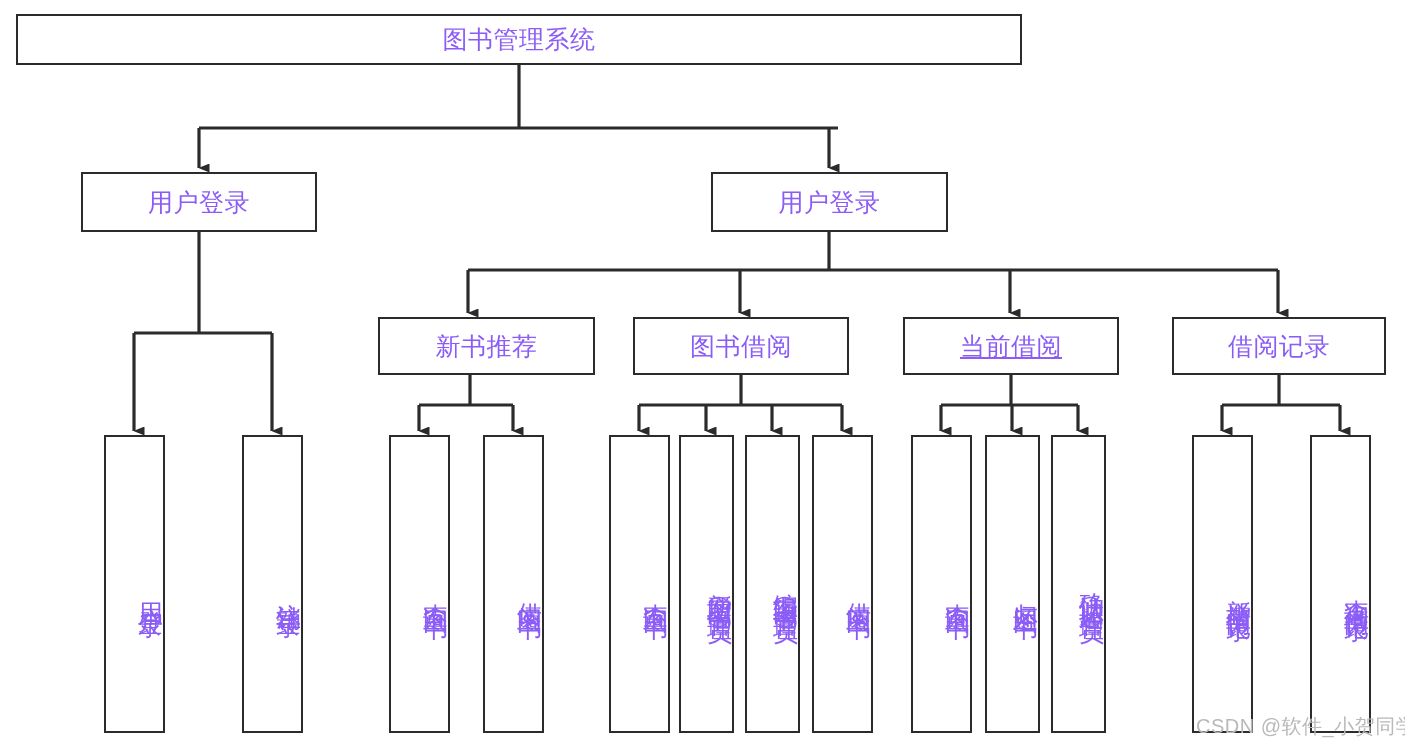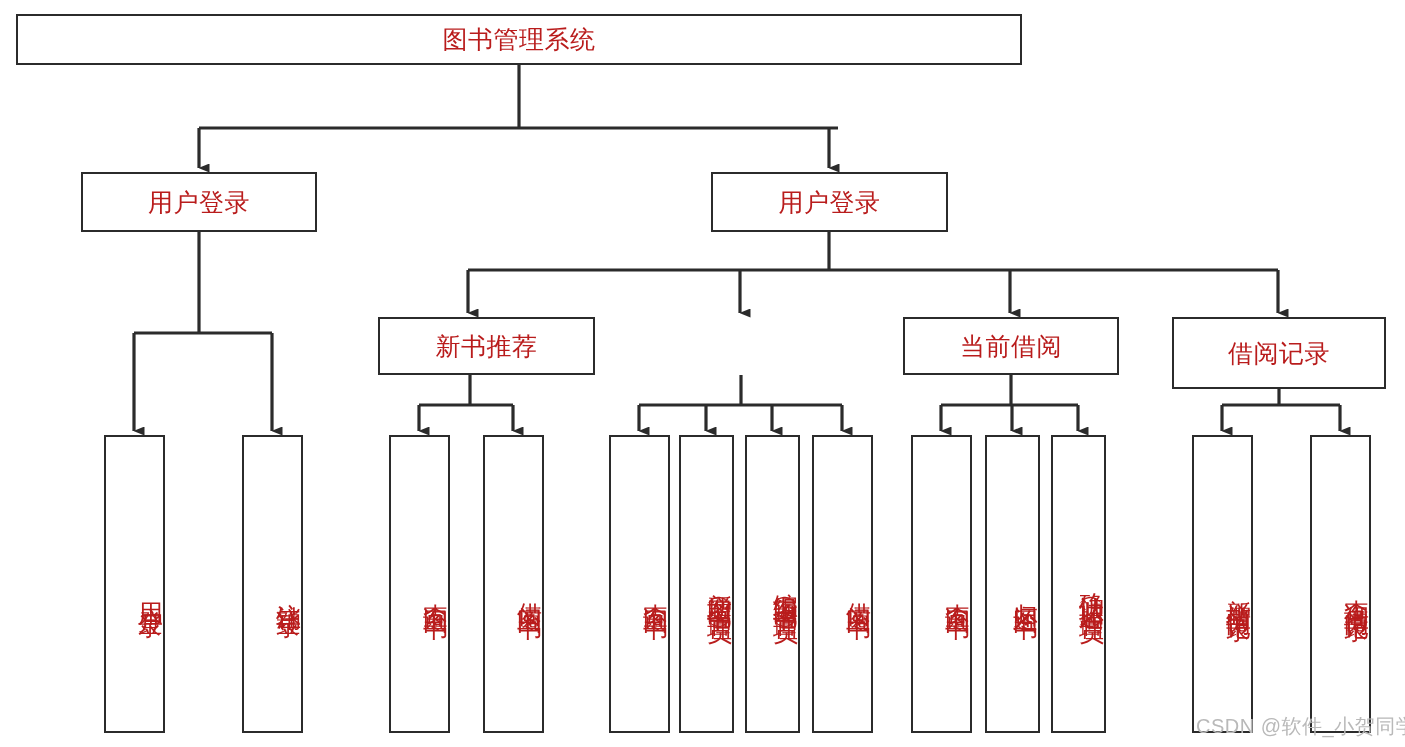--- a/index.html
+++ b/index.html
@@ -25,21 +25,21 @@
   }
   .node{
     position:absolute;
     box-sizing:border-box;
     background:#ffffff;
     border:2.5px solid #2b2b2b;
     display:flex;
     align-items:center;
     justify-content:center;
     text-align:left;
-    color:#b91c1c;
+    color:#8b5cf6;
   }
   .node.h{
     font-size:25px;
     letter-spacing:0.5px;
     line-height:1.15;
   }
   .node.title-node{
     font-size:25px;
   }
   .node.v{
@@ -128,24 +128,27 @@
   <div class="node h" style="left:81px;top:172px;width:236px;height:60px;">
     <span>用户登录</span>
   </div>
   <div class="node h" style="left:711px;top:172px;width:237px;height:60px;">
     <span>用户登录</span>
   </div>
 
   <div class="node h" style="left:378px;top:317px;width:217px;height:58px;">
     <span>新书推荐</span>
   </div>
-  <div class="node h" style="left:903px;top:317px;width:216px;height:58px;">
+  <div class="node h" style="left:633px;top:317px;width:216px;height:58px;">
+    <span>图书借阅</span>
+  </div>
+  <div class="node h" style="left:903px;top:317px;width:216px;height:58px;text-decoration:underline;">
     <span>当前借阅</span>
   </div>
-  <div class="node h" style="left:1172px;top:317px;width:214px;height:72px;">
+  <div class="node h" style="left:1172px;top:317px;width:214px;height:58px;">
     <span>借阅记录</span>
   </div>
 
   <div class="node v" style="left:104px;top:435px;width:61px;height:298px;">
     <span class="vtext">用户登录</span>
   </div>
   <div class="node v" style="left:242px;top:435px;width:61px;height:298px;">
     <span class="vtext">注销登录</span>
   </div>
 

